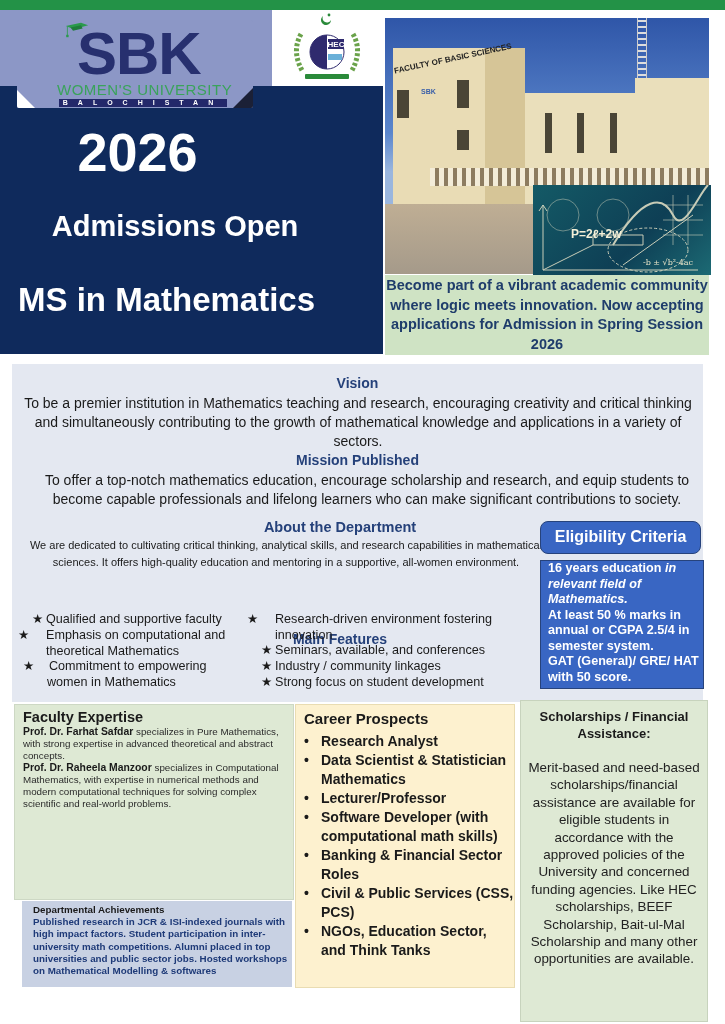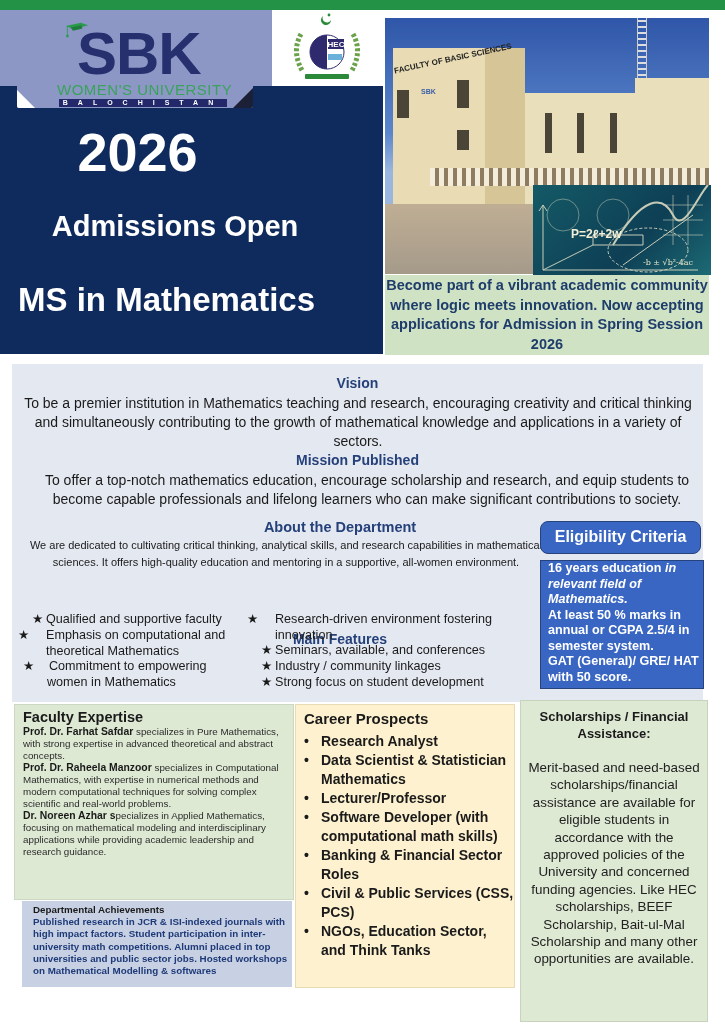--- a/index.html
+++ b/index.html
@@ -223,21 +223,20 @@
 <div id="elig-box" class="abs">
   <span>16 years education </span><i>in relevant field of Mathematics.</i><br>
   <span> At least 50 % marks in annual or CGPA 2.5/4 in semester system.</span><br>
   <span>GAT (General)/ GRE/ HAT with 50 score.</span>
 </div>
 
 <div id="faculty-box" class="abs">
   <div id="faculty-title">Faculty Expertise</div>
   <p><b>Prof. Dr. Farhat Safdar</b><span> specializes in Pure Mathematics, with strong expertise in advanced theoretical and abstract concepts.</span></p>
   <p><b>Prof. Dr. Raheela Manzoor</b><span> specializes in Computational Mathematics, with expertise in numerical methods and modern computational techniques for solving complex scientific and real-world problems.</span></p>
-  <p><b>Dr. Noreen Azhar s</b><span>pecializes in Applied Mathematics, focusing on mathematical modeling and interdisciplinary applications while providing academic leadership and research guidance.</span></p>
 </div>
 
 <div id="achieve-box" class="abs">
   <div id="achieve-title">Departmental Achievements</div>
   <div id="achieve-text">Published research in JCR &amp; ISI-indexed journals with high impact factors. Student participation in inter-university math competitions. Alumni placed in top universities and public sector jobs. Hosted workshops on Mathematical Modelling &amp; softwares</div>
 </div>
 
 <div id="career-box" class="abs">
   <div id="career-title">Career Prospects</div>
   <ul id="career-list">

